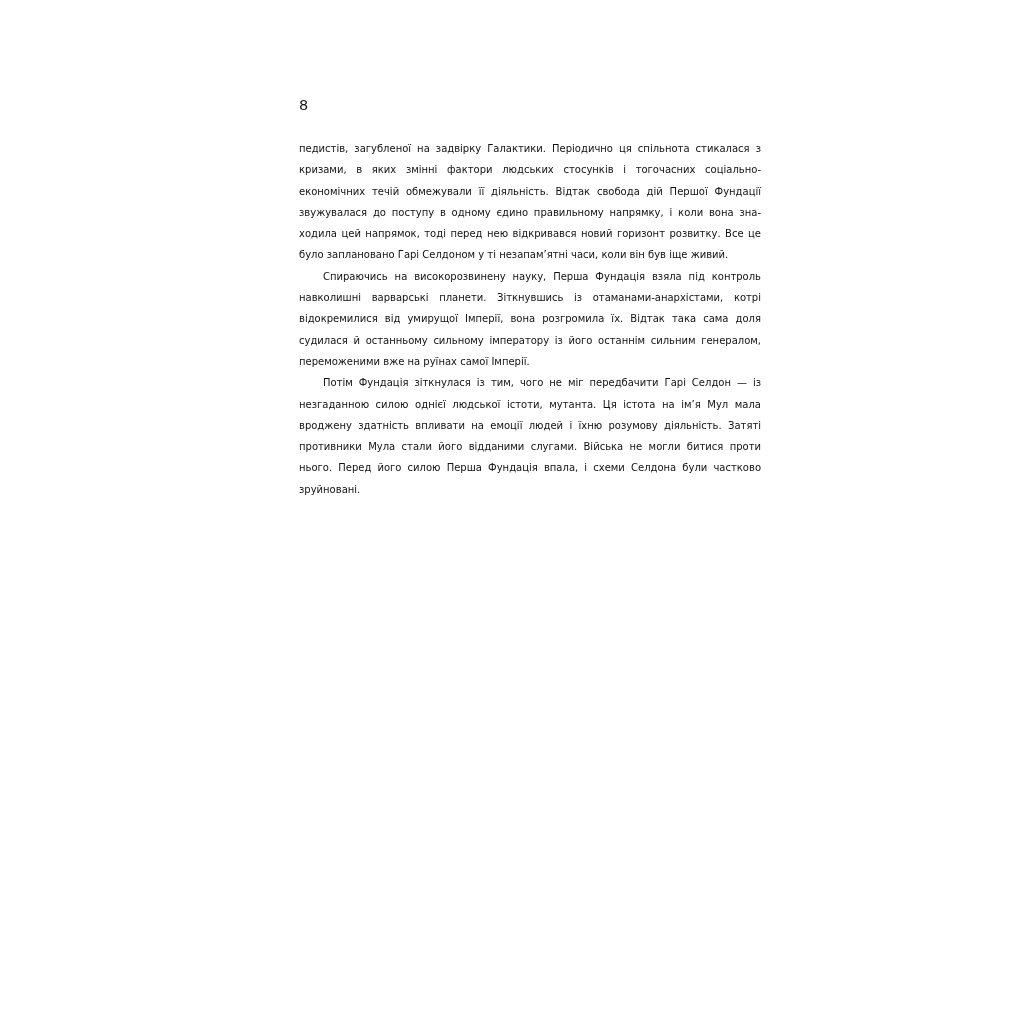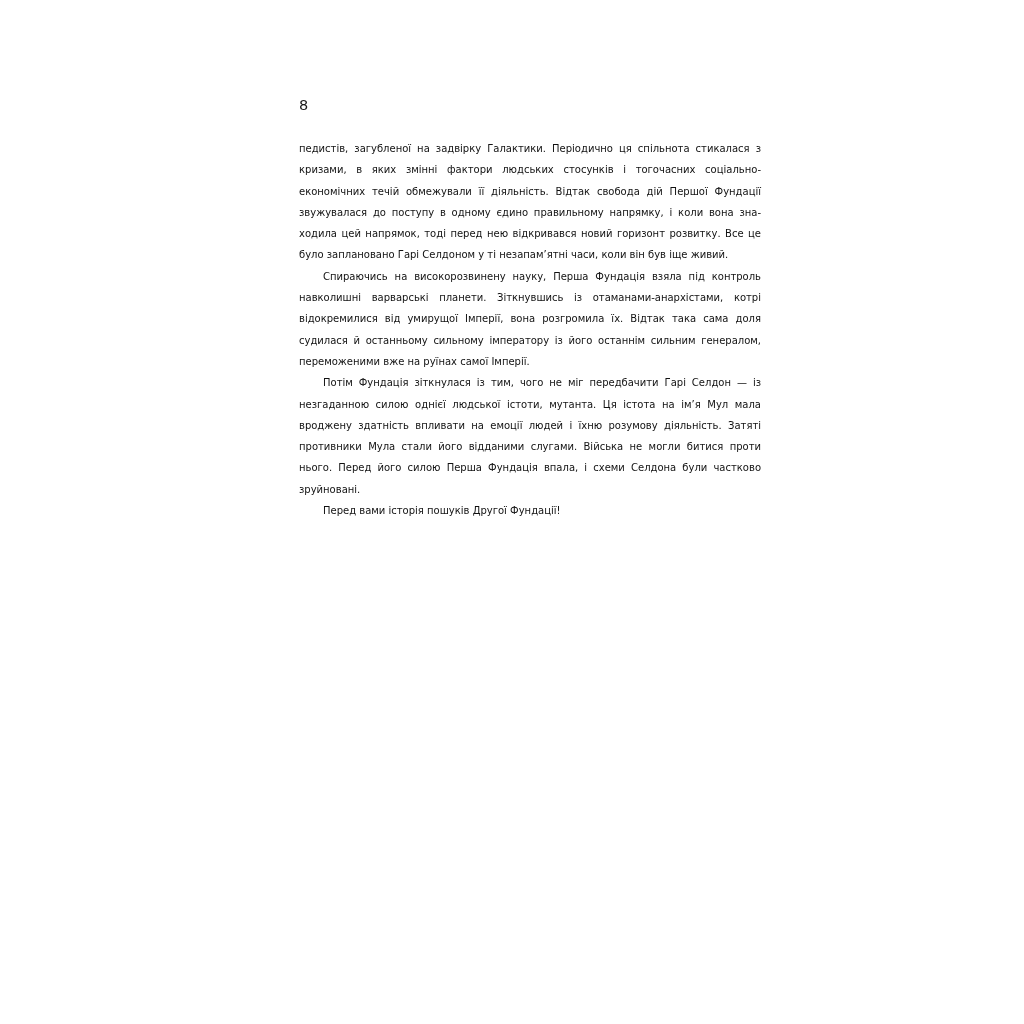--- a/index.html
+++ b/index.html
@@ -56,16 +56,15 @@
 <body>
 
 <div class="page">
 
   <div class="page-number">8</div>
 
   <div class="text-block">
     <p class="noindent">педистів, загубленої на задвірку Галактики. Періодично ця спіль­нота стикалася з кризами, в яких змінні фактори людських сто­сунків і тогочасних соціально-економічних течій обмежували її діяльність. Відтак свобода дій Першої Фундації звужувалася до поступу в одному єдино правильному напрямку, і коли вона зна­ходила цей напрямок, тоді перед нею відкривався новий гори­зонт розвитку. Все це було заплановано Гарі Селдоном у ті незапам’ятні часи, коли він був іще живий.</p>
     <p>Спираючись на високорозвинену науку, Перша Фундація взя­ла під контроль навколишні варварські планети. Зіткнувшись із отаманами-анархістами, котрі відокремилися від умирущої Імпе­рії, вона розгромила їх. Відтак така сама доля судилася й остан­ньому сильному імператору із його останнім сильним генералом, переможеними вже на руїнах самої Імперії.</p>
     <p>Потім Фундація зіткнулася із тим, чого не міг передбачити Гарі Селдон — із незгаданною силою однієї людської істоти, мутанта. Ця істота на ім’я Мул мала вроджену здатність впливати на емо­ції людей і їхню розумову діяльність. Затяті противники Мула стали його відданими слугами. Війська не могли битися проти нього. Перед його силою Перша Фундація впала, і схеми Селдо­на були частково зруйновані.</p>
-    <p class="last">Перед вами історія пошуків Другої Фундації!</p>
   </div>
 
 </div>
 
 </body></html>

